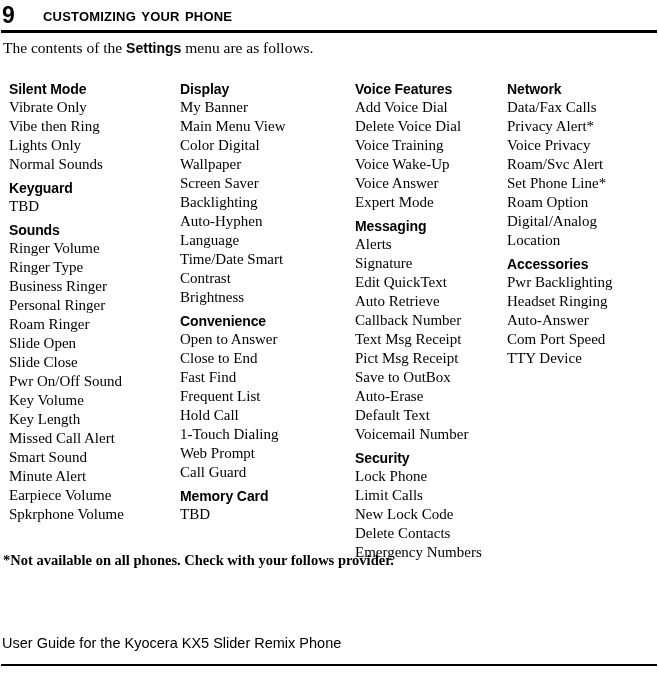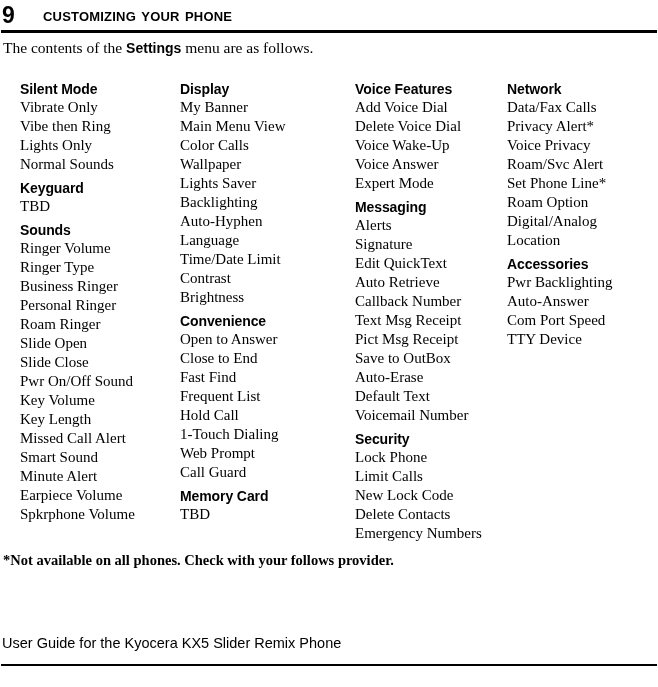--- a/index.html
+++ b/index.html
@@ -85,21 +85,21 @@
   .columns {
     position: absolute;
     left: 0;
     top: 80px;
     width: 658px;
   }
   .col {
     position: absolute;
     top: 0;
   }
-  .col-0 { left: 20px;   width: 172px; }
+  .col-0 { left: 9px;   width: 172px; }
   .col-1 { left: 180px; width: 176px; }
   .col-2 { left: 355px; width: 150px; }
   .col-3 { left: 507px; width: 148px; }
 
   .group { margin: 0; }
   .group + .group { margin-top: 5px; }
 
   .group-title {
     font-family: "Liberation Sans", sans-serif;
     font-weight: bold;
@@ -201,27 +201,27 @@
           <div class="item">Minute Alert</div>
           <div class="item">Earpiece Volume</div>
           <div class="item">Spkrphone Volume</div>
         </div>
       </div>
       <div class="col col-1">
         <div class="group">
           <div class="group-title">Display</div>
           <div class="item">My Banner</div>
           <div class="item">Main Menu View</div>
-          <div class="item">Color Calls</div>
+          <div class="item">Color Digital</div>
           <div class="item">Wallpaper</div>
-          <div class="item">Lights Saver</div>
+          <div class="item">Screen Saver</div>
           <div class="item">Backlighting</div>
           <div class="item">Auto-Hyphen</div>
           <div class="item">Language</div>
-          <div class="item">Time/Date Limit</div>
+          <div class="item">Time/Date Smart</div>
           <div class="item">Contrast</div>
           <div class="item">Brightness</div>
         </div>
         <div class="group">
           <div class="group-title">Convenience</div>
           <div class="item">Open to Answer</div>
           <div class="item">Close to End</div>
           <div class="item">Fast Find</div>
           <div class="item">Frequent List</div>
           <div class="item">Hold Call</div>
@@ -232,20 +232,21 @@
         <div class="group">
           <div class="group-title">Memory Card</div>
           <div class="item">TBD</div>
         </div>
       </div>
       <div class="col col-2">
         <div class="group">
           <div class="group-title">Voice Features</div>
           <div class="item">Add Voice Dial</div>
           <div class="item">Delete Voice Dial</div>
+          <div class="item">Voice Training</div>
           <div class="item">Voice Wake-Up</div>
           <div class="item">Voice Answer</div>
           <div class="item">Expert Mode</div>
         </div>
         <div class="group">
           <div class="group-title">Messaging</div>
           <div class="item">Alerts</div>
           <div class="item">Signature</div>
           <div class="item">Edit QuickText</div>
           <div class="item">Auto Retrieve</div>
@@ -274,20 +275,21 @@
           <div class="item">Voice Privacy</div>
           <div class="item">Roam/Svc Alert</div>
           <div class="item">Set Phone Line*</div>
           <div class="item">Roam Option</div>
           <div class="item">Digital/Analog</div>
           <div class="item">Location</div>
         </div>
         <div class="group">
           <div class="group-title">Accessories</div>
           <div class="item">Pwr Backlighting</div>
+          <div class="item">Headset Ringing</div>
           <div class="item">Auto-Answer</div>
           <div class="item">Com Port Speed</div>
           <div class="item">TTY Device</div>
         </div>
       </div>
     </div>
 
   <div class="footnote">*Not available on all phones. Check with your follows provider.</div>
 
   <div class="footer-rule"></div>

